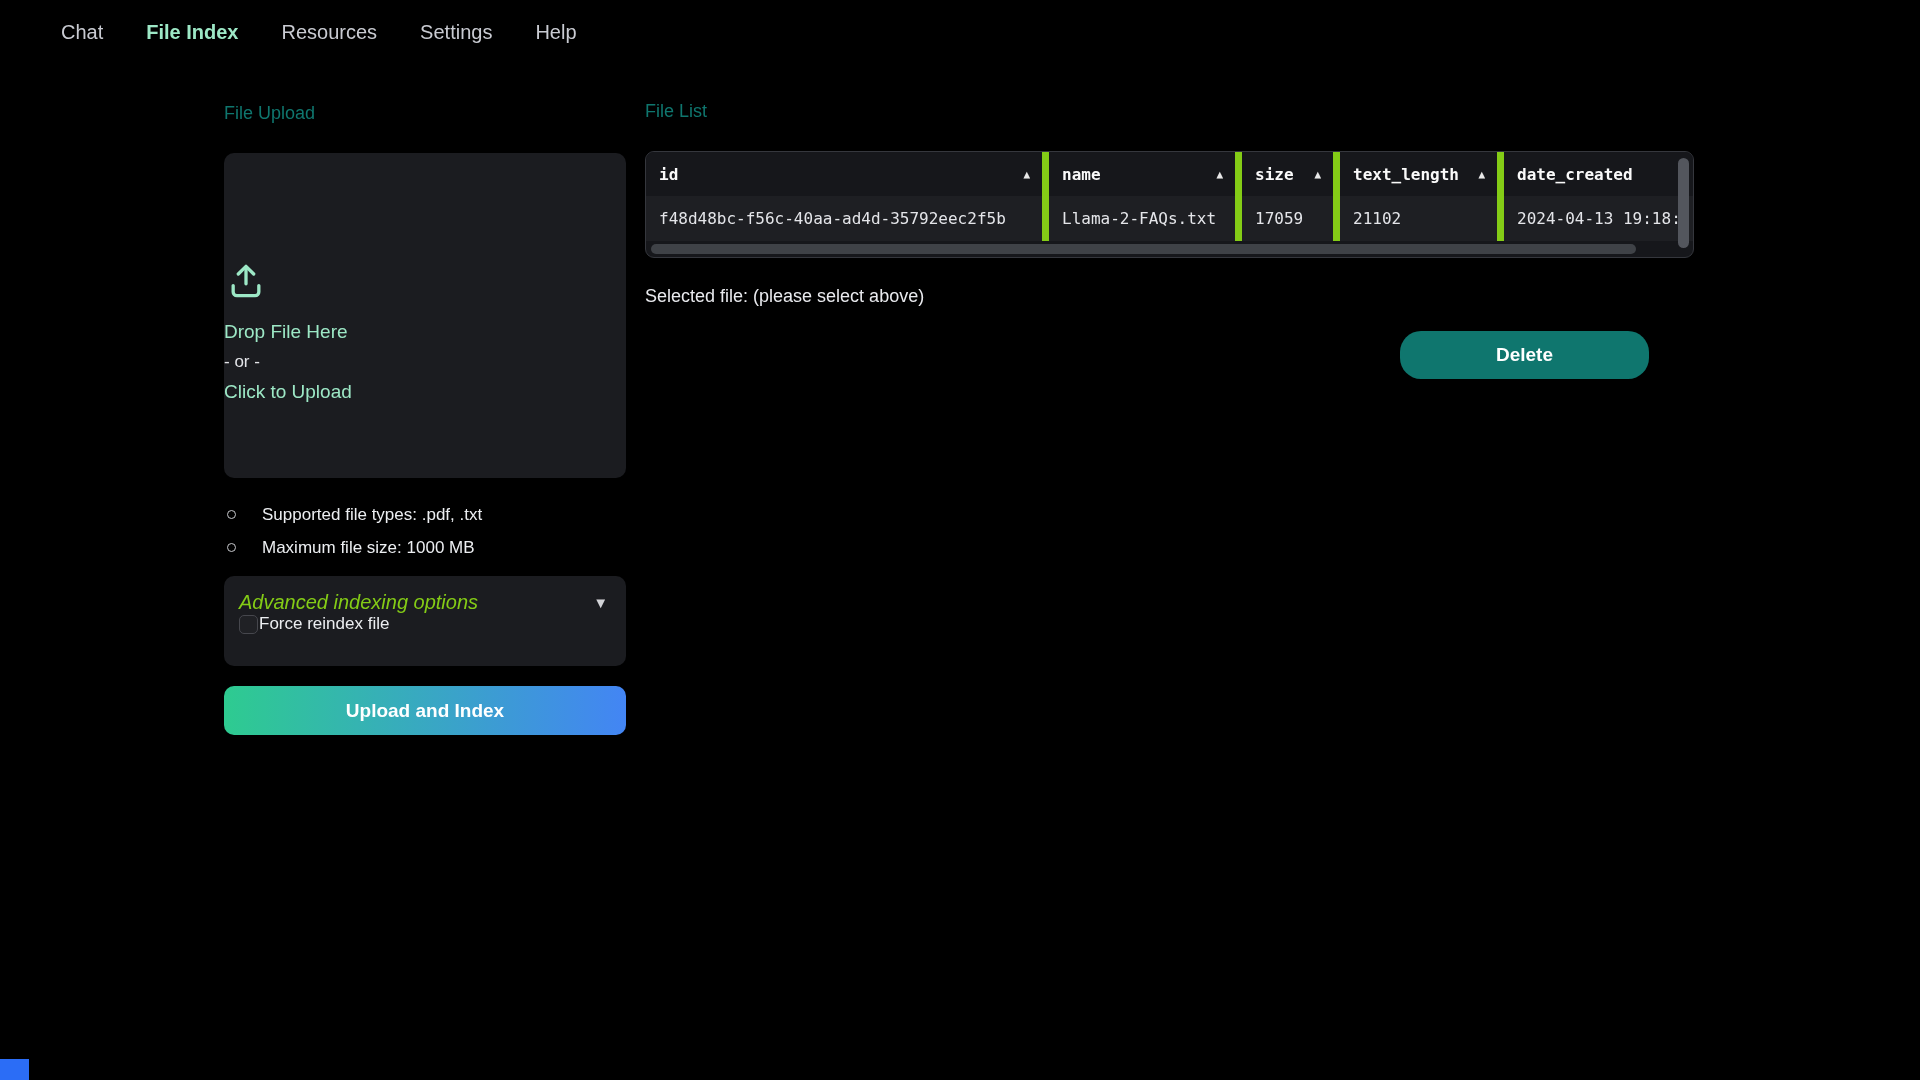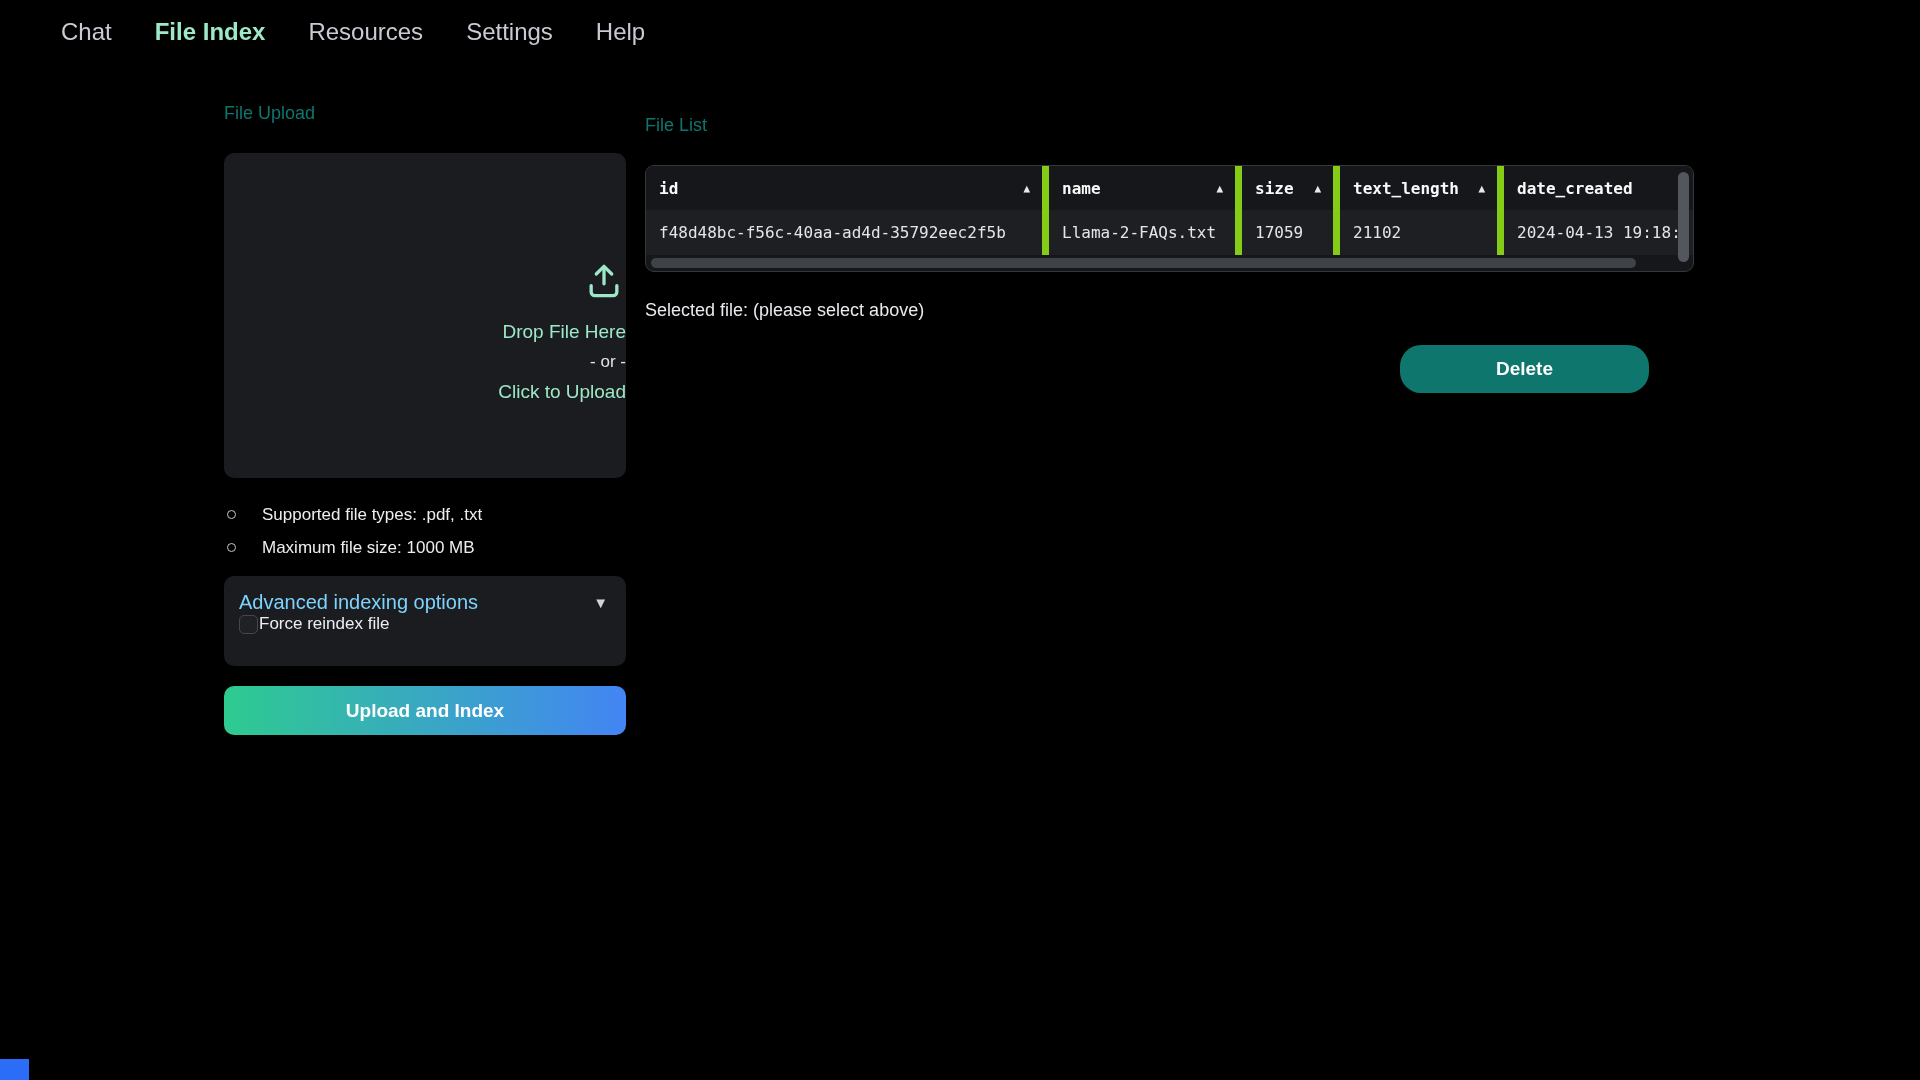--- a/index.html
+++ b/index.html
@@ -11,56 +11,56 @@
     color: #e8e9ec;
     overflow: hidden;
   }
 
   
   .topnav {
     position: absolute; left: 61px; top: 0; height: 64px;
     display: flex; align-items: center; gap: 43px;
   }
   .nav-item {
-    font-size: 24px; color: #c9cbd2; cursor: pointer; white-space: nowrap;
+    font-size: 20px; color: #c9cbd2; cursor: pointer; white-space: nowrap;
   }
   .nav-item.active { color: #9de8c6; font-weight: 700; text-align: center; }
 
   
   .left-col  { position: absolute; left: 224px; top: 98px;  width: 402px; }
-  .right-col { position: absolute; left: 645px; top: 110px;  width: 1004px; }
+  .right-col { position: absolute; left: 645px; top: 96px;  width: 1004px; }
   h2.section-title {
     font-size: 18px; font-weight: 400; color: #0f766e; line-height: 31px;
   }
 
   
   .dropzone {
     margin-top: 24px; height: 325px; background: #1b1c20; border-radius: 10px;
-    display: flex; flex-direction: column; align-items: flex-end; justify-content: center;
+    display: flex; flex-direction: column; align-items: flex-start; justify-content: center;
     padding-top: 35px; cursor: pointer;
   }
   .upload-icon { color: #9de8c6; margin-bottom: 10px; }
   .drop-label, .click-label { color: #9de8c6; font-size: 19px; line-height: 30px; }
   .or-label { color: #e3e4e8; font-size: 17px; line-height: 30px; }
 
   
   .notes { margin-top: 20px; }
   .note { display: flex; align-items: center; gap: 26px; height: 33px; font-size: 17px; color: #eceef1; }
   .note-bullet {
     width: 9px; height: 9px; border: 1.5px solid #c7c8cc; border-radius: 50%;
     flex: 0 0 auto; margin-left: 3px;
   }
 
   
   .advanced {
     margin-top: 12px; background: #1b1c20; border-radius: 10px;
     padding: 15px 18px 16px 15px; height: 90px;
   }
   .advanced-header { display: flex; align-items: center; justify-content: space-between; cursor: pointer; }
-  .advanced-title { font-size: 20px; color: #7dd3fc; }
+  .advanced-title { font-size: 20px; color: #84cc16; font-style: italic; }
   .advanced-caret { font-size: 15px; color: #d2d3d7; }
   .checkbox-row { display: flex; align-items: center; gap: 1px; cursor: pointer; }
   .checkbox {
     width: 19px; height: 19px; border: 1.5px solid #46474d; background: #202125;
     border-radius: 5px; flex: 0 0 auto;
   }
   .checkbox-label { font-size: 17px; color: #eceef1; }
 
   
   .upload-btn {

